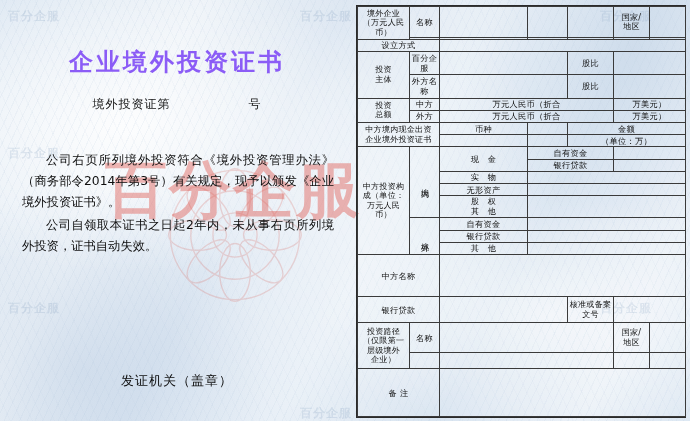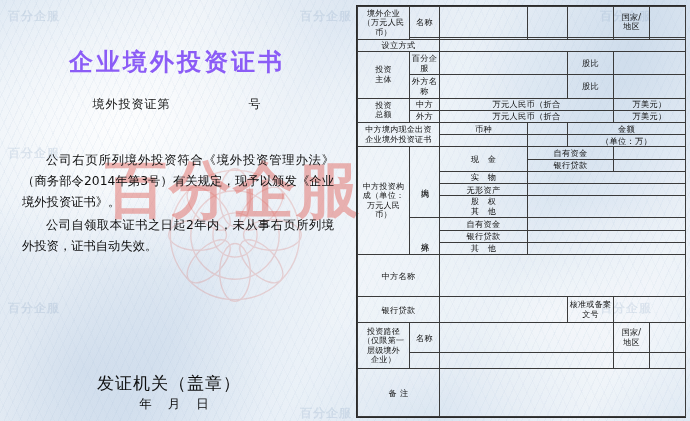--- a/index.html
+++ b/index.html
@@ -62,22 +62,22 @@
     font-size:12px;color:#111;text-align:center;letter-spacing:1px;
   }
   #certno .gap{display:inline-block;width:78px;}
   #body-text{
     position:absolute;left:22px;top:150px;width:312px;
     font-size:12.3px;line-height:21px;color:#0d0d0d;text-align:justify;
   }
   #body-text p{margin:0 0 2px 0;}
   #body-text p.ind{text-indent:24px;}
   #issuer{
-    position:absolute;left:16px;top:372px;width:306px;text-align:center;
-    font-size:17px;color:#0d0d0d;letter-spacing:1px;
+    position:absolute;left:24px;top:372px;width:306px;text-align:center;
+    font-size:13px;color:#0d0d0d;letter-spacing:1px;
   }
   #dateline{
     position:absolute;left:24px;top:396px;width:306px;text-align:center;
     font-size:12.5px;color:#0d0d0d;letter-spacing:6px;
   }
 
   
   #form{
     position:absolute;left:356px;top:5px;width:328px;height:411px;
     border:1px solid #2b2b2b;background:rgba(255,255,255,.08);
@@ -143,21 +143,20 @@
   <div id="certno">
     <span>境外投资证第</span><span class="gap"></span><span>号</span>
   </div>
 
   <div id="body-text">
     <p class="ind">公司右页所列境外投资符合《境外投资管理办法》（商务部令2014年第3号）有关规定，现予以颁发《企业境外投资证书》。</p>
     <p class="ind">公司自领取本证书之日起2年内，未从事右页所列境外投资，证书自动失效。</p>
   </div>
 
   <div id="issuer">发证机关（盖章）</div>
-  <div id="dateline">年 月 日</div>
 </div>
 
 <div id="form">
 <table class="frm">
   <colgroup>
     <col style="width:52px">
         <col style="width:30px">
         <col style="width:88px">
     <col style="width:40px">
         <col style="width:46px">

